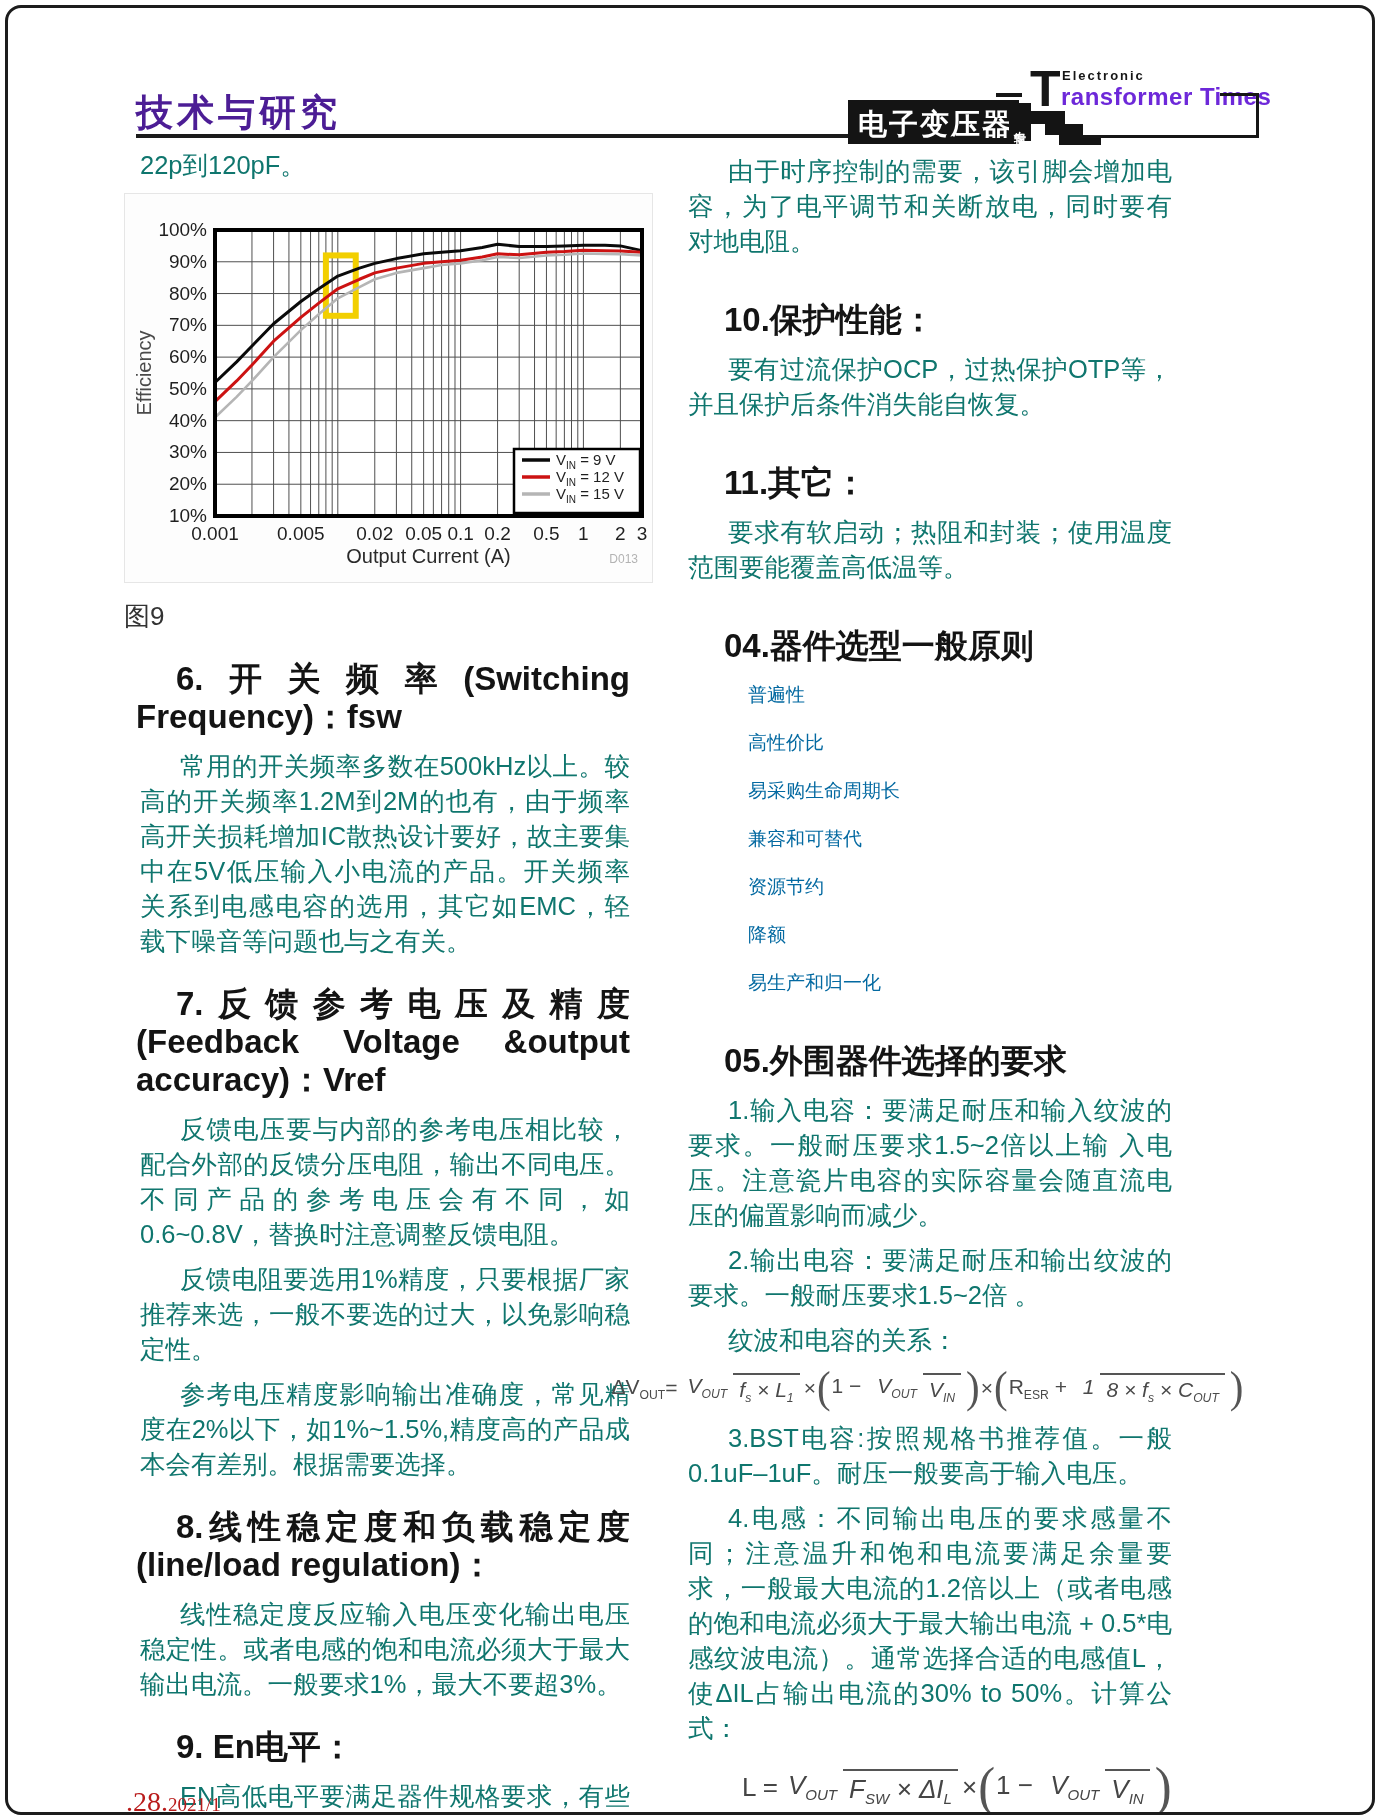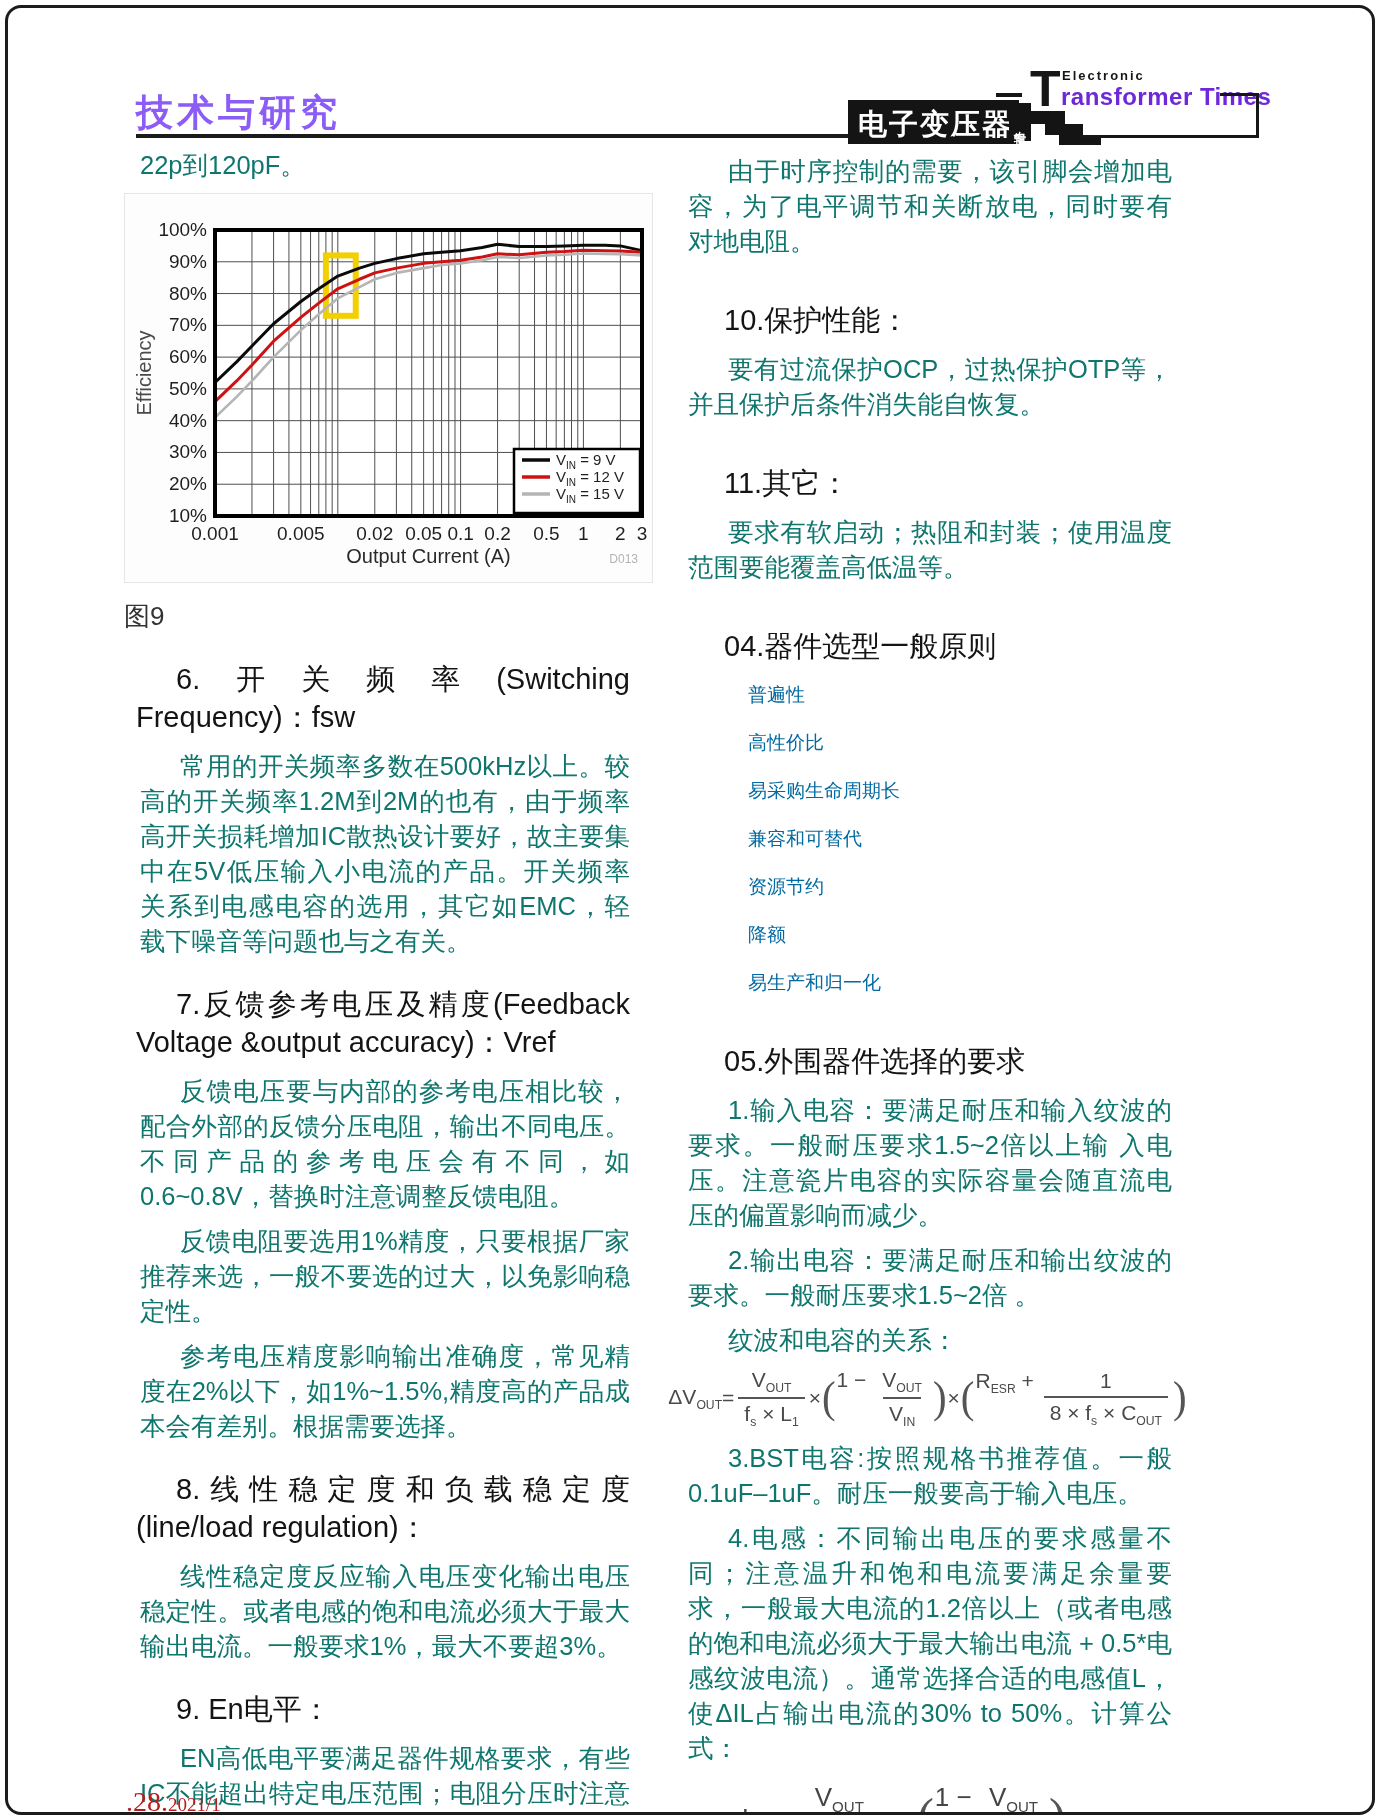--- a/index.html
+++ b/index.html
@@ -1,20 +1,20 @@
 <!DOCTYPE html>
 <html><head>
 <meta charset="utf-8">
 <style>
   html,body{margin:0;padding:0;background:#ffffff;}
   body{width:1380px;height:1820px;position:relative;font-family:"Liberation Sans",sans-serif;}
   .page{position:absolute;inset:5px;border:3px solid #1c1c1c;border-radius:16px;background:#fff;overflow:hidden;}
 
   
-  .section-title{position:absolute;left:128px;top:80px;font-size:37px;font-weight:bold;color:#8b5cf6;letter-spacing:4px;text-align:center;}
+  .section-title{position:absolute;left:128px;top:80px;font-size:37px;font-weight:bold;color:#4c1d95;letter-spacing:4px;text-align:center;}
   .title-rule{position:absolute;left:128px;top:126px;width:712px;height:4px;background:#1b1b1b;}
   .brand-bar{position:absolute;left:840px;top:92px;height:38px;background:#141414;color:#fff;
              display:flex;align-items:center;padding:6px 6px 0 10px;font-weight:bold;font-size:29px;letter-spacing:2px;}
   .brand-sub{position:absolute;left:1001px;top:95px;width:22px;height:38px;background:#141414;color:#fff;
              font-size:12px;font-weight:bold;writing-mode:vertical-rl;text-align:center;letter-spacing:1px;line-height:22px;}
   .step{position:absolute;background:#141414;}
   .step1{left:1023px;top:103px;width:34px;height:13px;}
   .step2{left:1037px;top:116px;width:38px;height:11px;}
   .step3{left:1051px;top:127px;width:42px;height:10px;}
 
@@ -24,35 +24,35 @@
   .logo-main{position:absolute;left:1053px;top:75px;font-size:24px;font-weight:bold;color:#6d28d9;letter-spacing:0.5px;}
   .logo-bracket{position:absolute;left:1072px;top:87px;width:176px;height:40px;border-right:3px solid #161616;border-bottom:3px solid #161616;}
   .logo-dash-right{position:absolute;left:1212px;top:85px;width:39px;height:3px;background:#161616;}
 
   
   .col-left{position:absolute;left:128px;top:140px;width:494px;}
   .col-right{position:absolute;left:676px;top:146px;width:488px;}
 
   p.body{font-size:25.5px;line-height:35px;text-align:justify;text-indent:40px;margin:0 0 10px 4px;color:#0f766e;}
   p.nolead{text-indent:0;}
-  h3.sec{font-size:29px;font-weight:normal;color:#141414;line-height:38px;text-align:justify;text-indent:40px;margin:26px 0 13px 0;}
+  h3.sec{font-size:33px;font-weight:bold;color:#141414;line-height:38px;text-align:justify;text-indent:40px;margin:26px 0 13px 0;}
   .col-right h3.sec{margin-top:42px;}
   .principle{font-size:19px;color:#0369a1;line-height:34px;margin:0 0 14px 0;text-indent:64px;}
   .principle:first-of-type{margin-top:12px;}
 
   
   .figure{margin:6px 0 0 -12px;width:529px;}
   .figure-image{border:1px solid #e6e6e6;background:#fdfdfd;}
   .figure-image svg{display:block;}
   .figcaption{text-align:left;font-size:26px;color:#333;margin-top:16px;}
 
   
   .formula{display:flex;align-items:center;justify-content:center;font-size:21px;color:#4a4a4a;margin:6px 0 12px 0;white-space:nowrap;}
   .formula-lg{font-size:26px;justify-content:flex-start;padding-left:58px;margin:16px 0 0 0;color:#454545;}
-  .frac{display:inline-flex;flex-direction:column;align-items:center;margin:0 4px;text-align:center;}
+  .frac{display:inline-flex;flex-direction:row;align-items:center;margin:0 4px;text-align:center;font-style:italic;}
   .frac .num{padding:0 6px 3px;}
   .frac .den{border-top:2px solid #555;padding:3px 6px 0;}
   .paren{display:inline-flex;align-items:center;}
   .paren-glyph{font-size:195%;font-weight:400;line-height:1;transform:scaleY(1.08);color:#555;font-family:"Liberation Serif",serif;padding:0 1px;}
   .formula sub{font-size:58%;line-height:1;}
 
   
   .footer{position:absolute;left:118px;top:1778px;font-family:"Liberation Serif",serif;color:#b91c1c;}
   .footer .pg{font-size:28px;}
   .footer .issue{font-size:19px;}

